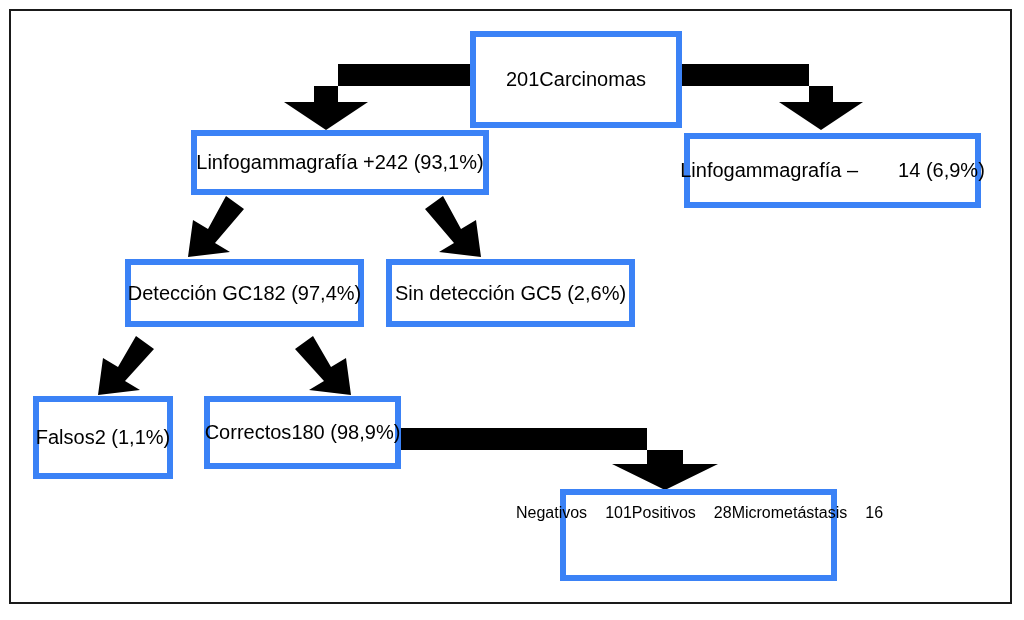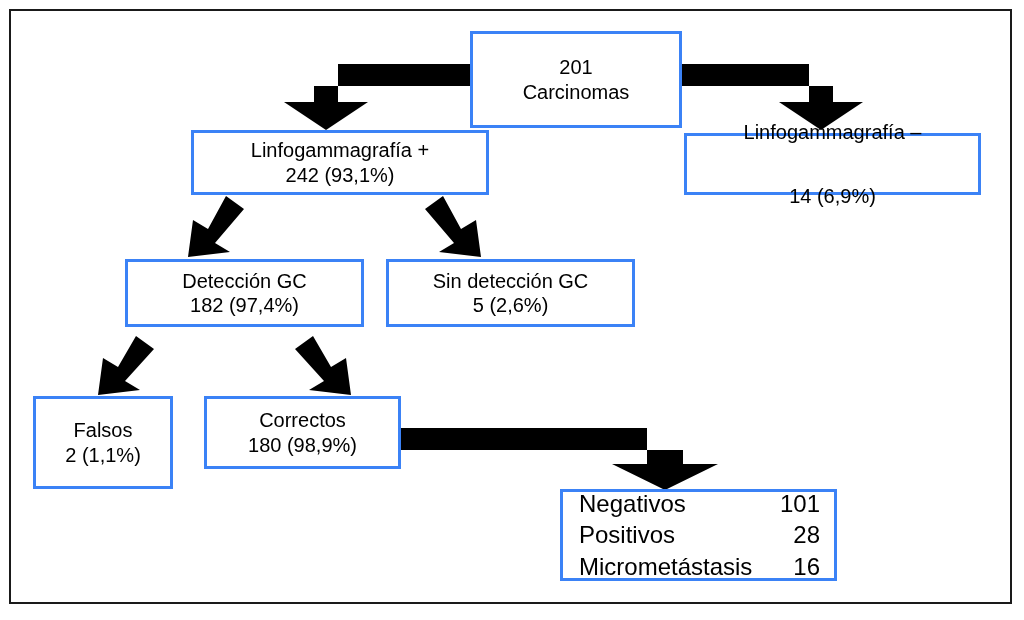--- a/index.html
+++ b/index.html
@@ -22,24 +22,24 @@
     left: 9px;
     top: 9px;
     width: 1003px;
     height: 595px;
     border: 2px solid #1a1a1a;
     box-sizing: border-box;
   }
   .node {
     position: absolute;
     box-sizing: border-box;
-    border: 3px solid #3b82f6;
+    border: 6px solid #3b82f6;
     background: #ffffff;
     display: flex;
-    flex-direction: column;
+    flex-direction: row;
     align-items: center;
     justify-content: center;
     text-align: center;
     color: #000000;
     font-size: 20px;
     line-height: 1.22;
     z-index: 5;
   }
   .node .ln {
     display: block;
@@ -47,21 +47,21 @@
   }
   .results {
     align-items: stretch;
     justify-content: center;
     padding: 8px 14px 8px 16px;
   }
   .res-row {
     display: flex;
     justify-content: space-between;
     align-items: baseline;
-    font-size: 24px;
+    font-size: 16px;
     line-height: 1.30;
     white-space: nowrap;
   }
   .res-row .res-label { text-align: left; }
   .res-row .res-value { text-align: right; padding-left: 18px; }
   .arrow {
     position: absolute;
     z-index: 3;
   }
   .arrow svg { display: block; }
@@ -118,36 +118,36 @@
   <div class="node" style="left:470px; top:31px; width:212px; height:97px;">
     <span class="ln">201</span>
     <span class="ln">Carcinomas</span>
   </div>
 
   <div class="node" style="left:161px; top:130px; width:298px; height:65px;margin-left:30px;">
     <span class="ln">Linfogammagrafía +</span>
     <span class="ln">242 (93,1%)</span>
   </div>
 
-  <div class="node" style="left:684px; top:133px; width:297px; height:62px;gap:40px;">
+  <div class="node" style="left:684px; top:133px; width:297px; height:75px;gap:40px;">
     <span class="ln">Linfogammagrafía –</span>
     <span class="ln">14 (6,9%)</span>
   </div>
 
   <div class="node" style="left:103px; top:259px; width:239px; height:68px;margin-left:22px;">
     <span class="ln">Detección GC</span>
     <span class="ln">182 (97,4%)</span>
   </div>
 
   <div class="node" style="left:386px; top:259px; width:249px; height:68px;">
     <span class="ln">Sin detección GC</span>
     <span class="ln">5 (2,6%)</span>
   </div>
 
-  <div class="node" style="left:33px; top:396px; width:140px; height:93px;justify-content:center;">
+  <div class="node" style="left:33px; top:396px; width:140px; height:83px;justify-content:center;">
     <span class="ln">Falsos</span>
     <span class="ln">2 (1,1%)</span>
   </div>
 
   <div class="node" style="left:204px; top:396px; width:197px; height:73px;">
     <span class="ln">Correctos</span>
     <span class="ln">180 (98,9%)</span>
   </div>
 
   <div class="node results" style="left:560px; top:489px; width:277px; height:92px;">

